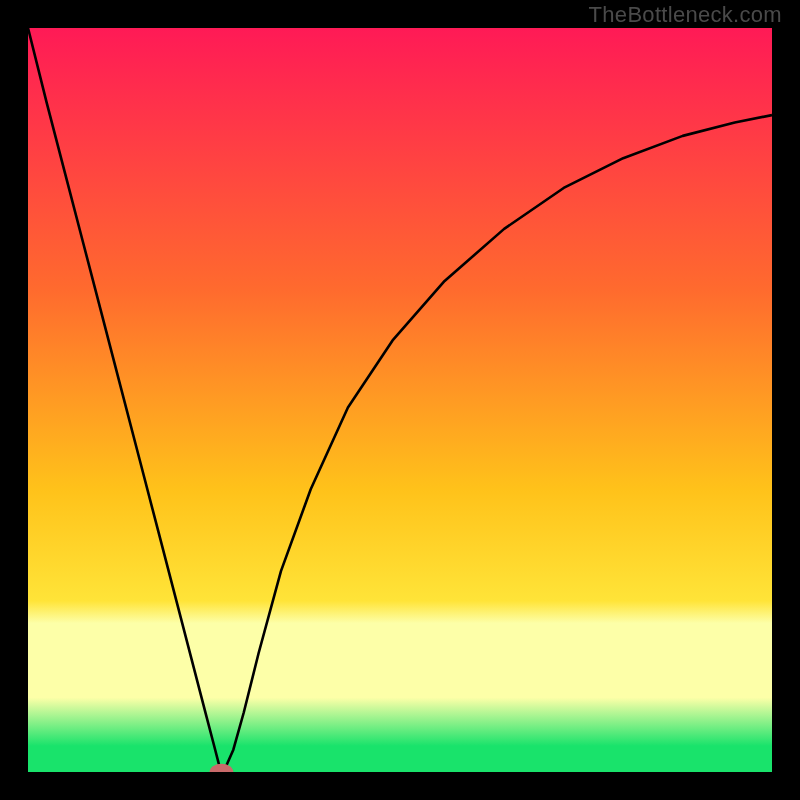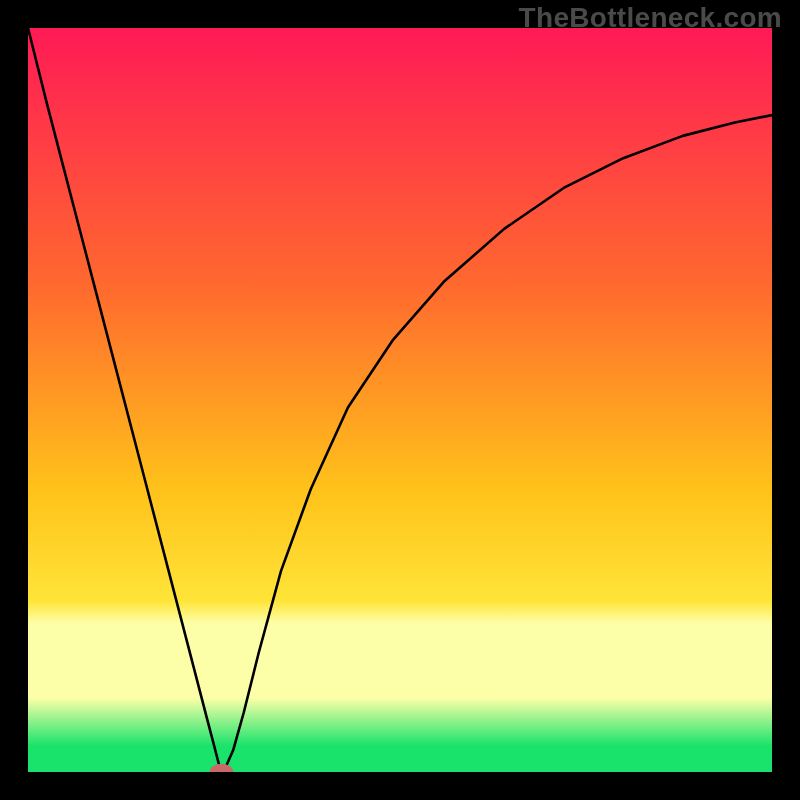--- a/index.html
+++ b/index.html
@@ -15,22 +15,22 @@
     position: relative;
     width: 800px;
     height: 800px;
     background: #000;
   }
   .attribution {
     position: absolute;
     top: 2px;
     right: 18px;
     color: #4a4a4a;
-    font-size: 28px;
-    font-weight: bold;
+    font-size: 22px;
+    font-weight: normal;
     letter-spacing: 0.3px;
     user-select: none;
   }
   .plot {
     position: absolute;
     left: 28px;
     top: 28px;
     width: 744px;
     height: 744px;
   }

